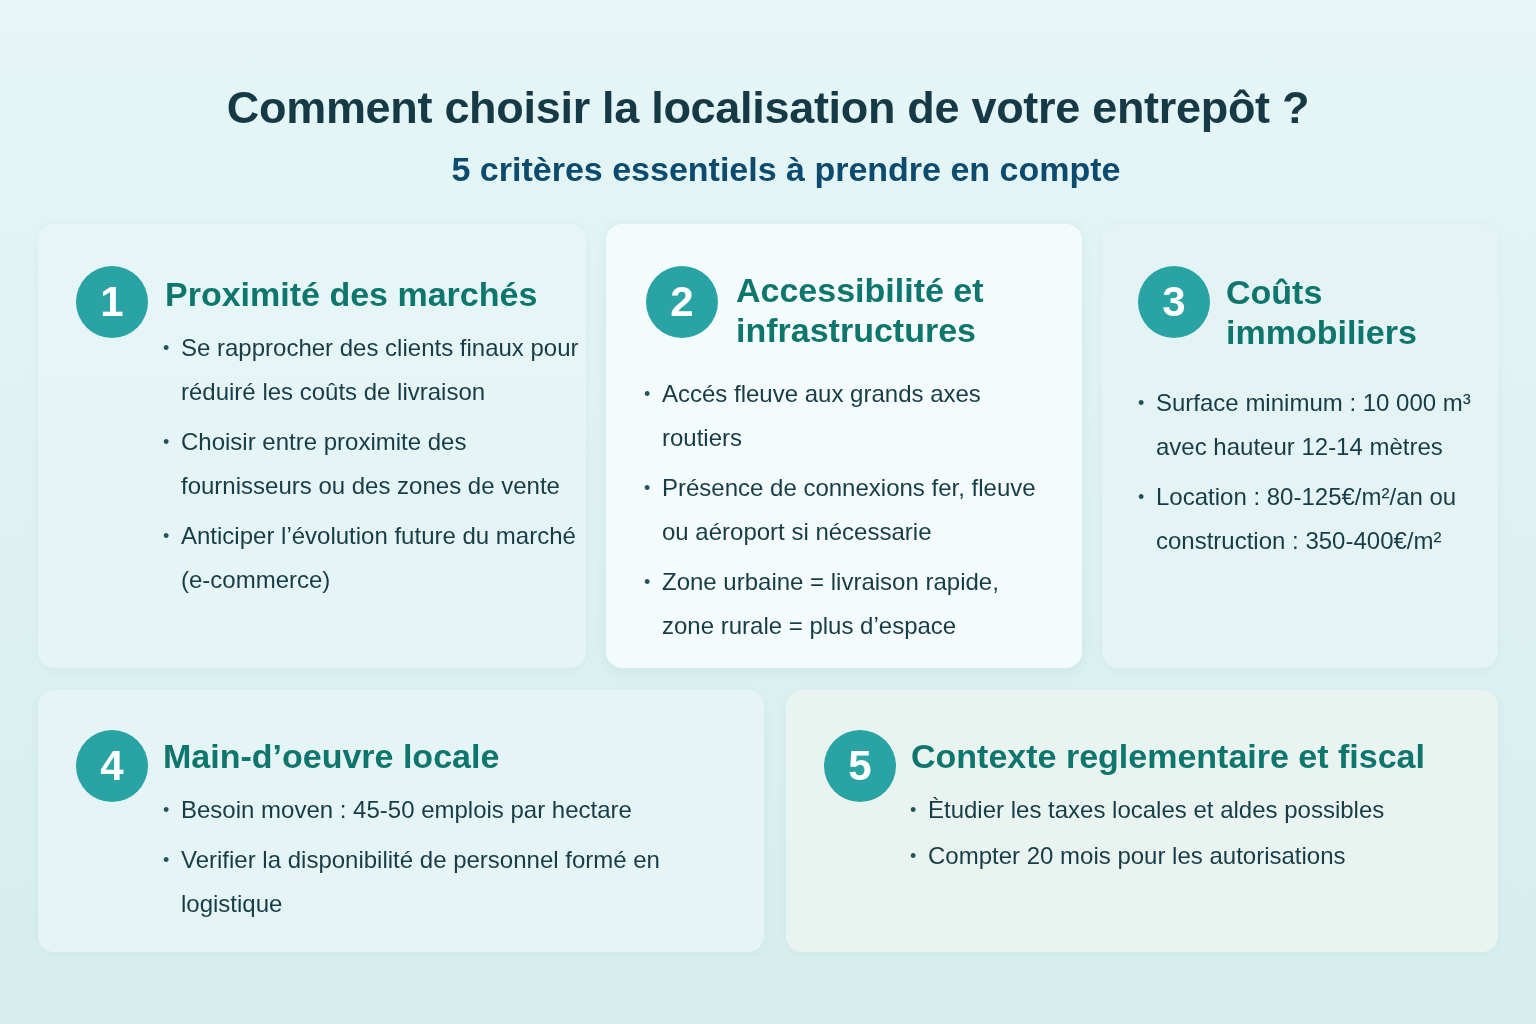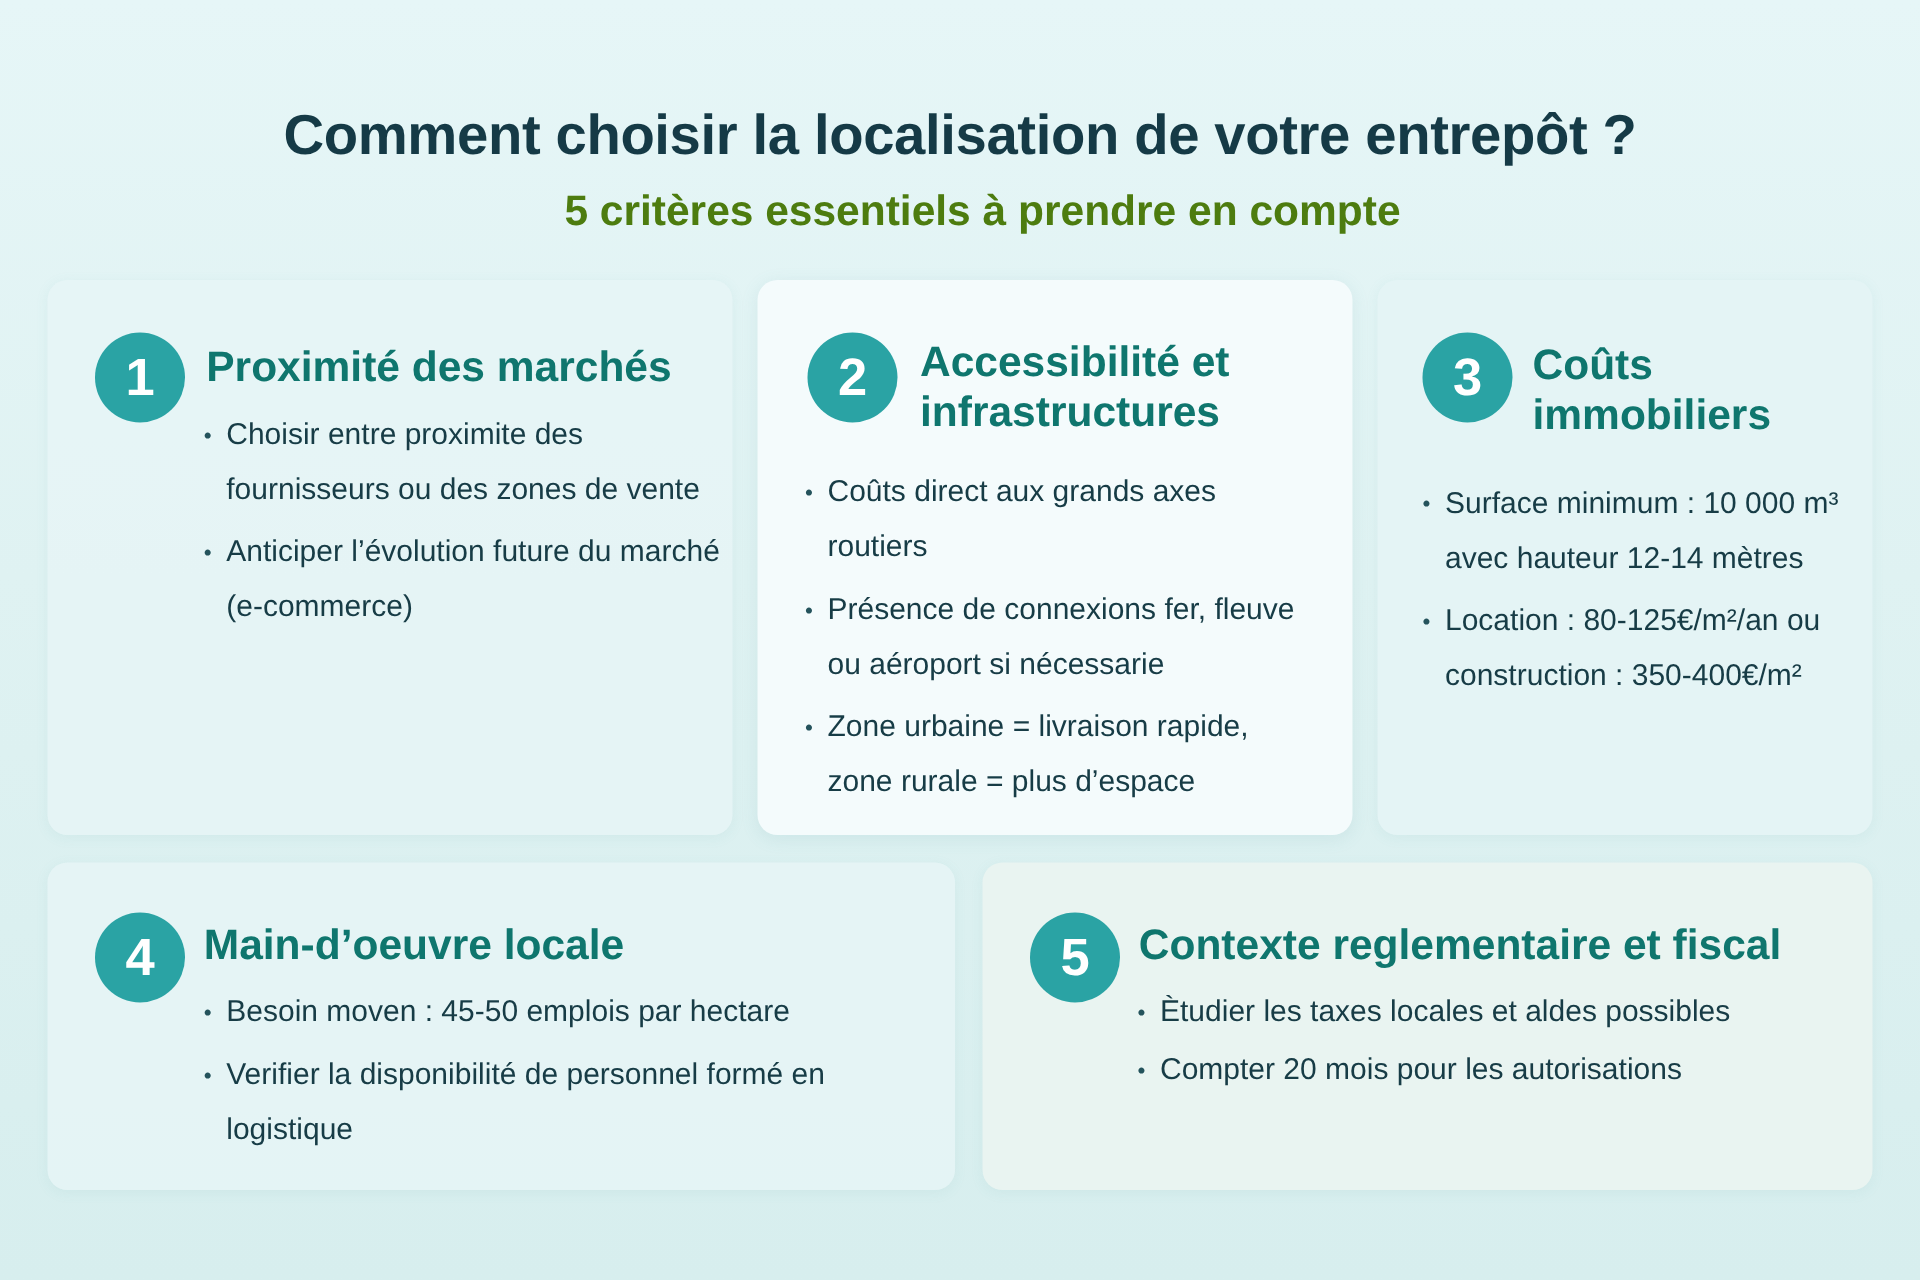--- a/index.html
+++ b/index.html
@@ -11,21 +11,21 @@
       position: relative;
     }
     .header {
       position: absolute; left: 0; top: 78px; width: 1536px; text-align: center;
     }
     .title {
       font-size: 45px; font-weight: 700; color: #153a46; letter-spacing: -0.3px;
       line-height: 60px;
     }
     .subtitle {
-      font-size: 34px; font-weight: 700; color: #4d7c0f; margin-top: 2px;
+      font-size: 34px; font-weight: 700; color: #0c4a6e; margin-top: 2px;
       line-height: 58px;
       padding-left: 36px;
     }
     .card {
       position: absolute;
       border-radius: 16px;
       background: rgba(230, 245, 246, 0.85);
       box-shadow: 0 2px 10px rgba(90, 160, 165, 0.08);
     }
     .card.bright { background: #f4fbfc; box-shadow: 0 3px 14px rgba(90,160,165,0.12); }
@@ -63,30 +63,31 @@
 
 <div class="header">
   <div class="title">Comment choisir la localisation de votre entrepôt ?</div>
   <div class="subtitle">5 critères essentiels à prendre en compte</div>
 </div>
 
 <div class="card" style="left:38px; top:224px; width:548px; height:444px;">
   <div class="badge" style="left:38px; top:42px;">1</div>
   <div class="card-title" style="left:127px; top:50px; width:410px;">Proximité des marchés</div>
   <ul class="bullets" style="left:125px; top:102px; width:425px;">
+    <li>Se rapprocher des clients finaux pour réduiré les coûts de livraison</li>
     <li>Choisir entre proximite des fournisseurs ou des zones de vente</li>
     <li>Anticiper l’évolution future du marché (e-commerce)</li>
   </ul>
 </div>
 
 <div class="card bright" style="left:606px; top:224px; width:476px; height:444px;">
   <div class="badge" style="left:40px; top:42px;">2</div>
   <div class="card-title" style="left:130px; top:46px; width:300px;">Accessibilité et infrastructures</div>
   <ul class="bullets" style="left:38px; top:148px; width:400px;">
-    <li>Coûts direct aux grands axes routiers</li>
+    <li>Accés fleuve aux grands axes routiers</li>
     <li>Présence de connexions fer, fleuve ou aéroport si nécessarie</li>
     <li>Zone urbaine = livraison rapide, zone rurale = plus d’espace</li>
   </ul>
 </div>
 
 <div class="card c3" style="left:1102px; top:224px; width:396px; height:444px;">
   <div class="badge" style="left:36px; top:42px;">3</div>
   <div class="card-title" style="left:124px; top:48px; width:240px;">Coûts immobiliers</div>
   <ul class="bullets" style="left:36px; top:142px; width:340px;margin-top:15px;">
     <li>Surface minimum : 10 000 m³ avec hauteur 12-14 mètres</li>

